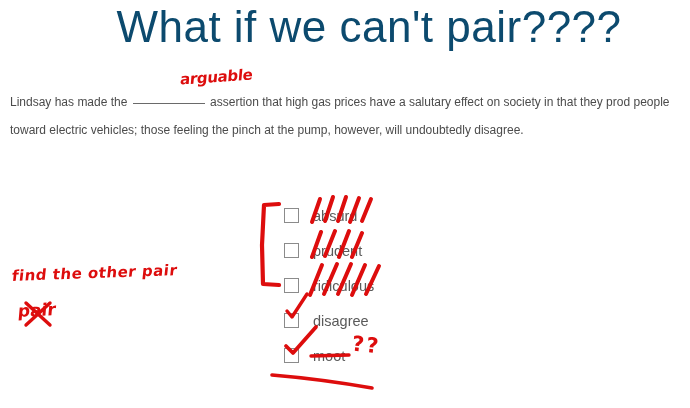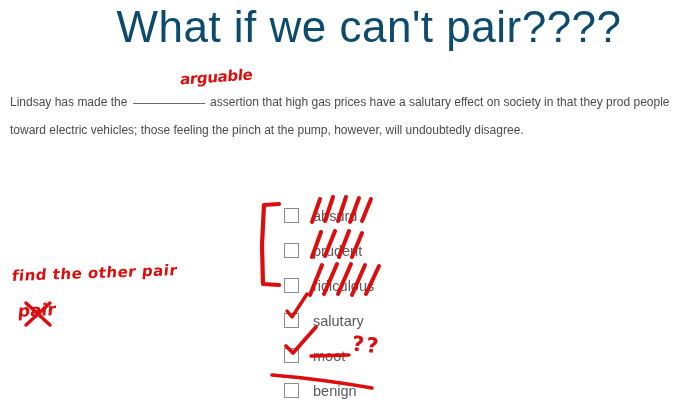--- a/index.html
+++ b/index.html
@@ -151,32 +151,28 @@
       <span class="option-label">prudent</span>
     </div>
 
     <div class="option-row">
       <span class="checkbox"></span>
       <span class="option-label">ridiculous</span>
     </div>
 
     <div class="option-row">
       <span class="checkbox"></span>
-      <span class="option-label">salutary</span>
+      <span class="option-label">disagree</span>
     </div>
 
     <div class="option-row">
       <span class="checkbox"></span>
       <span class="option-label">moot</span>
     </div>
 
-    <div class="option-row">
-      <span class="checkbox"></span>
-      <span class="option-label">benign</span>
-    </div>
 
   </div>
 
   <svg class="ink" viewBox="0 0 690 408" xmlns="http://www.w3.org/2000/svg">
     <g stroke="#dd0d0d" fill="none" stroke-linecap="round" stroke-linejoin="round">
 
       <path d="M279 204 L264 205 L262 245 L263 284 L279 285" stroke-width="4.2"></path>
 
       <g stroke-width="4">
         <path d="M320 199 L312 222"></path>

